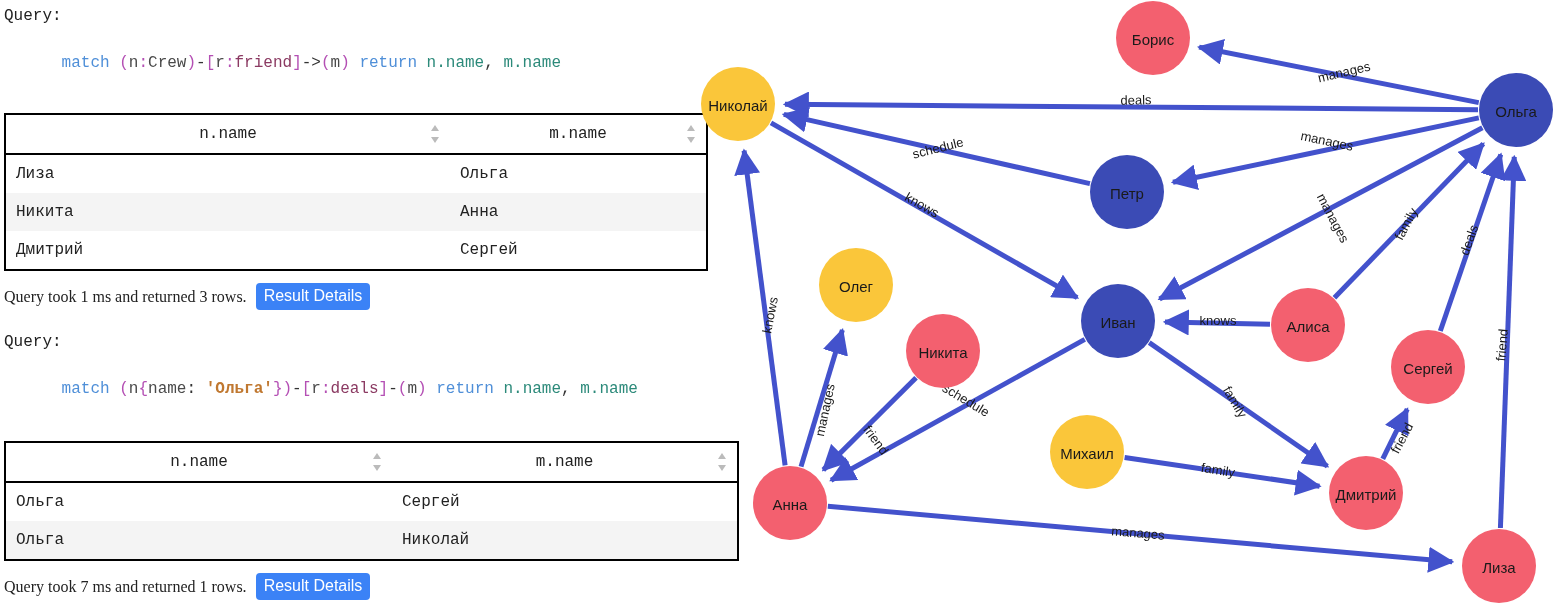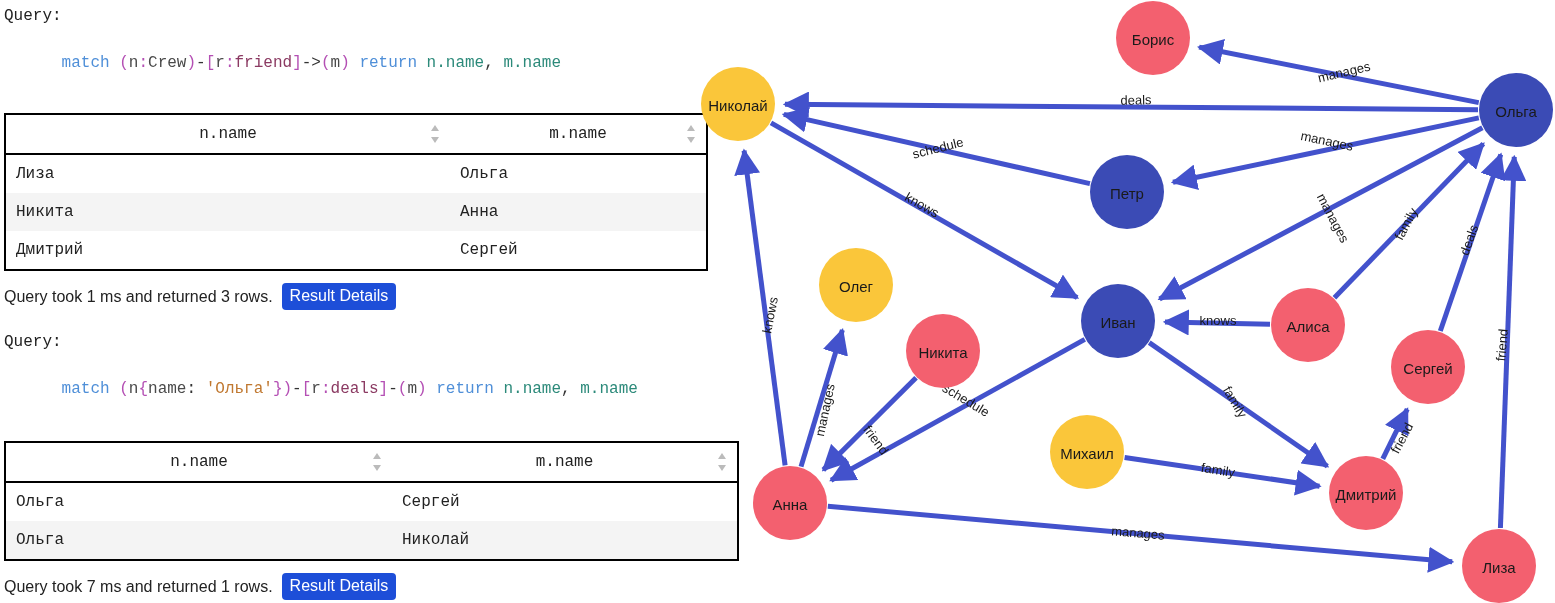--- a/index.html
+++ b/index.html
@@ -38,21 +38,21 @@
     font-family: "Liberation Mono", "DejaVu Sans Mono", monospace;
     font-size: 16px;
     line-height: 24px;
     margin: 0;
     white-space: pre;
   }
   .kw      { color: #4f8fd8; margin-top: 42px; }
   .punct   { color: #b44fb4; }
   .ident   { color: #4a4a4a; }
   .reltype { color: #8b3a62; }
-  .str     { color: #c07830; }
+  .str     { color: #c07830; font-weight: bold; }
   .prop    { color: #2c8a7a; }
   .plain   { color: #333333; }
 
   
   table.result-table {
     border-collapse: collapse;
     border: 2px solid #000000;
     background: #ffffff;
     font-family: "Liberation Mono", "DejaVu Sans Mono", monospace;
     table-layout: fixed;
@@ -102,30 +102,30 @@
   }
 
   
   .status-row {
     display: flex;
     align-items: center;
     gap: 9px;
     margin-top: 12px;
   }
   .status-text {
-    font-family: Liberation Sans, sans-serif;
+    font-family: Liberation Serif, serif;
     font-size: 16px;
     color: #222222;
     white-space: pre;
   }
   .details-btn {
     font-family: "Liberation Sans", sans-serif;
     font-size: 16px;
     color: #ffffff;
-    background: #1d4ed8;
+    background: #3b82f6;
     border: none;
     border-radius: 4px;
     padding: 3px 8px 4px 8px;
     line-height: 20px;
     cursor: pointer;
   }
 
   
   #graph-pane {
     position: absolute;

